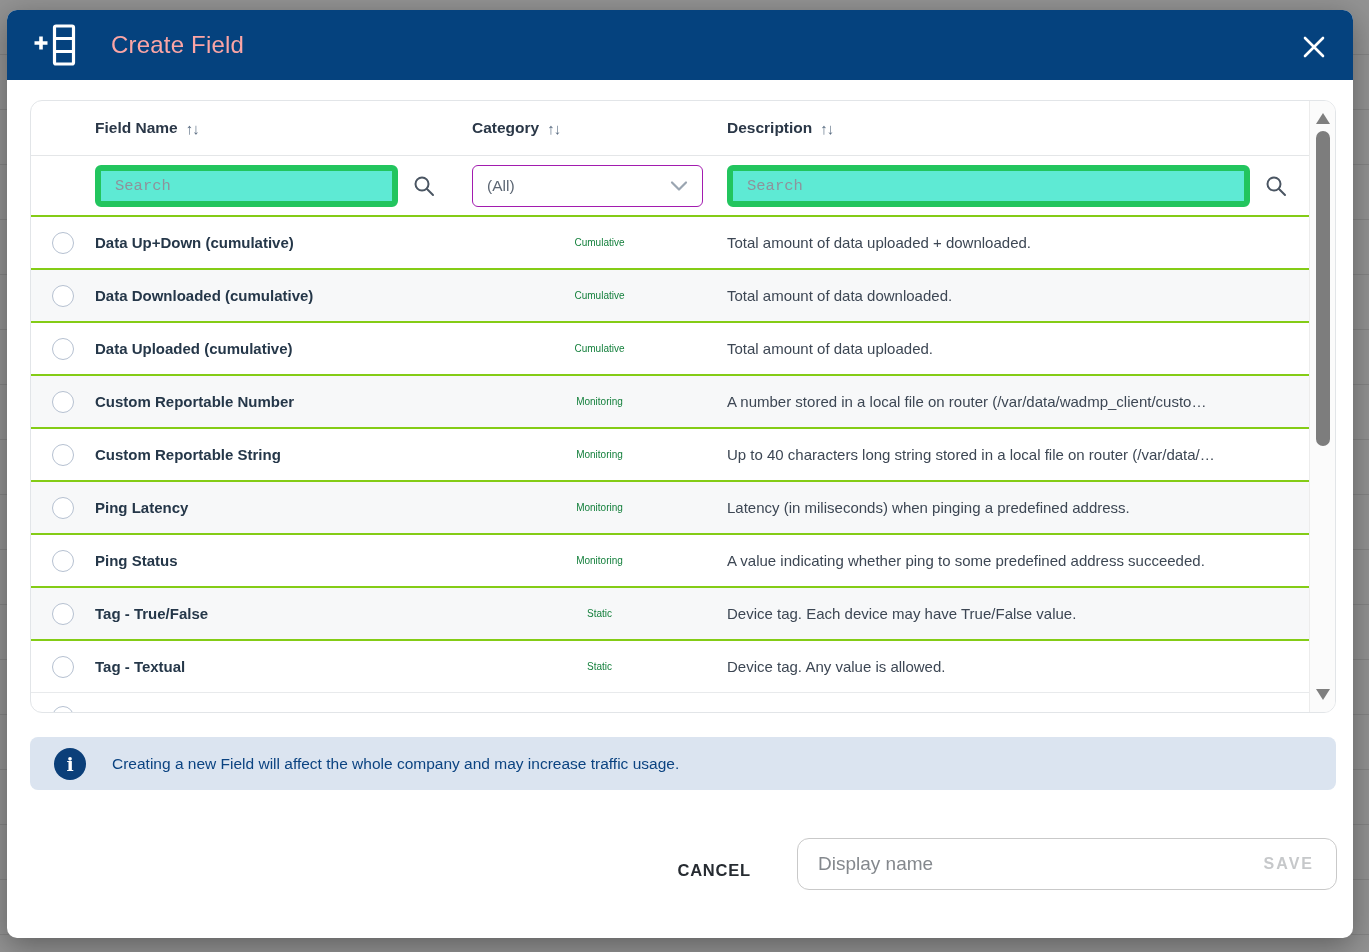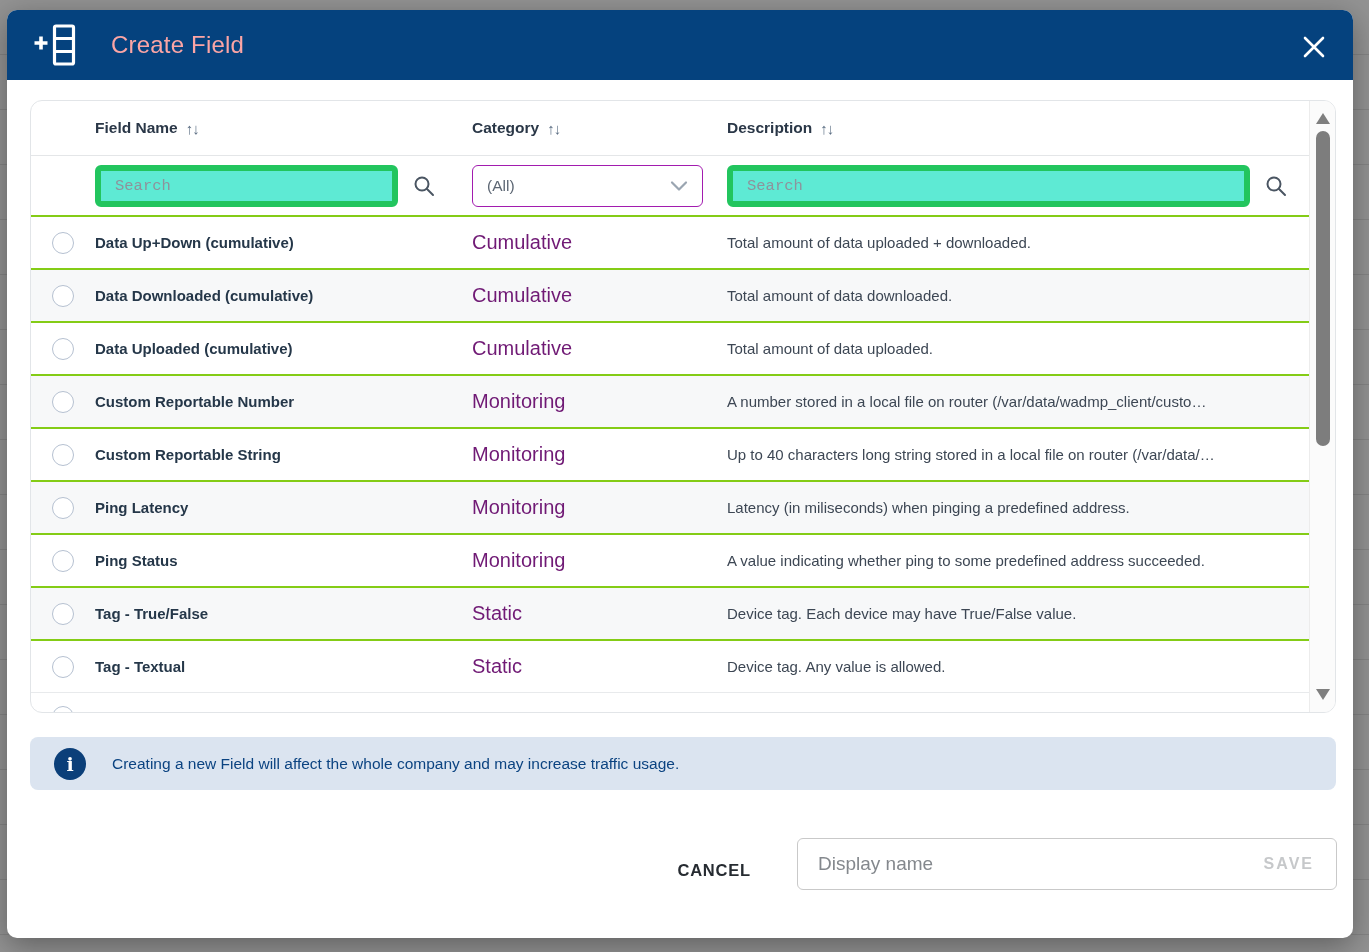--- a/index.html
+++ b/index.html
@@ -53,21 +53,21 @@
     display:flex; align-items:center; justify-content:space-between;
     padding:0 14px; color:#5d6774; font-size:15.5px; cursor:pointer; background:#fff;
   }
   .data-row { height:53px; border-top:2px solid #84cc16; cursor:pointer; }
   .data-row.even { background:#f7f8f9; }
   .radio-cell { display:flex; justify-content:center; }
   .radio {
     width:22px; height:22px; border-radius:50%; border:1.5px solid #b6c1d1; background:#fff;
   }
   .cell-name { font-size:15px; font-weight:700; color:#253749; }
-  .cell-cat { font-size:20px; color:#701a75; }
+  .cell-cat { font-size:10px; color:#15803d;text-align:center; }
   .cell-desc { font-size:15px; color:#3d4754; white-space:nowrap; overflow:hidden; padding-right:6px; }
   .partial-row { height:20px; border-top:1px solid #e8eaec; }
   .partial-row .radio { margin-top:13px; }
   
   .vscrollbar {
     width:26px; border-left:1px solid #ececec; background:#fbfbfb; position:relative;
   }
   .sb-arrow-up, .sb-arrow-down {
     position:absolute; left:6px; width:0; height:0; cursor:pointer;
   }
@@ -94,21 +94,21 @@
     position:absolute; left:0; top:828px; width:100%; height:52px;
     display:flex; align-items:center; justify-content:flex-end; padding-right:16px; gap:36px;
   }
   .cancel-btn {
     font-size:16.5px; font-weight:700; letter-spacing:.8px; color:#262b31;
     background:none; border:none; cursor:pointer; padding:8px 10px;
     font-family:"Liberation Sans","DejaVu Sans",sans-serif;
     margin-top:12px;
   }
   .save-group {
-    width:540px; height:52px; border:1px solid #c9c9c9; border-radius:6px;
+    width:540px; height:52px; border:1px solid #c9c9c9; border-radius:12px;
     display:flex; align-items:center; background:#fff;
   }
   .display-input {
     flex:1; border:none; outline:none; font-size:19px; color:#3d4754; padding:0 20px;
     background:transparent; font-family:"Liberation Sans","DejaVu Sans",sans-serif;
   }
   .display-input::placeholder { color:#84888d; opacity:1; }
   .save-btn {
     font-size:16px; font-weight:700; letter-spacing:2px; color:#c6c8ca;
     background:none; border:none; padding:0 22px; cursor:default;

